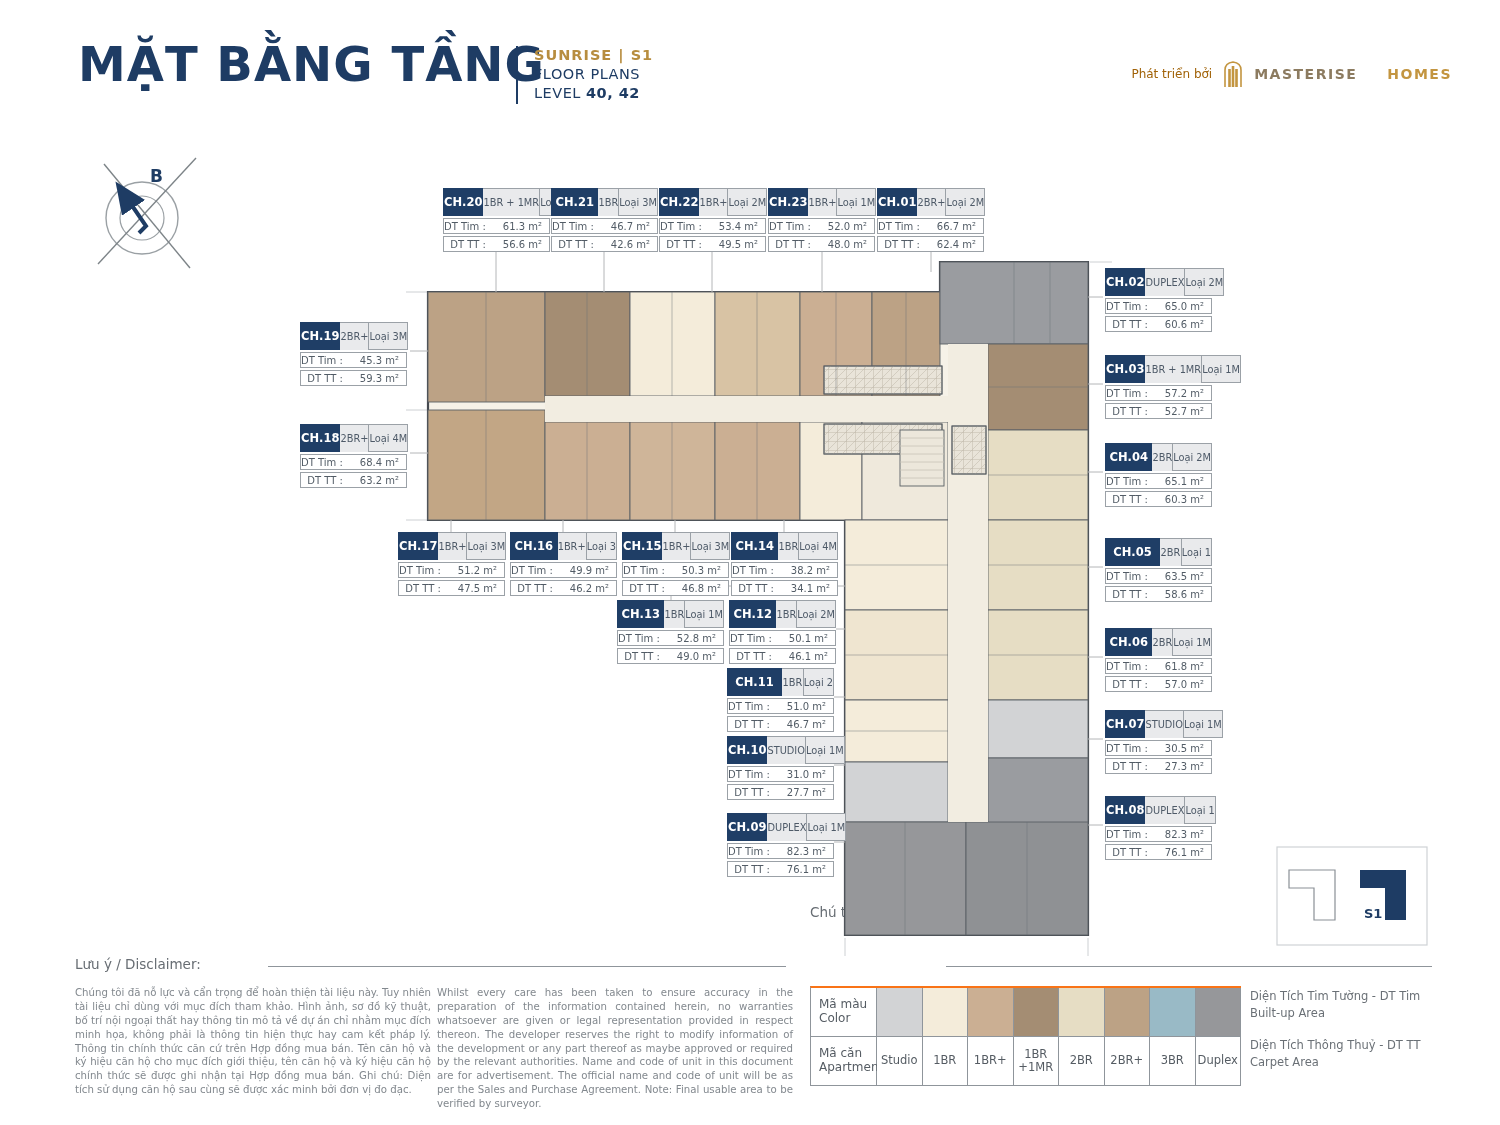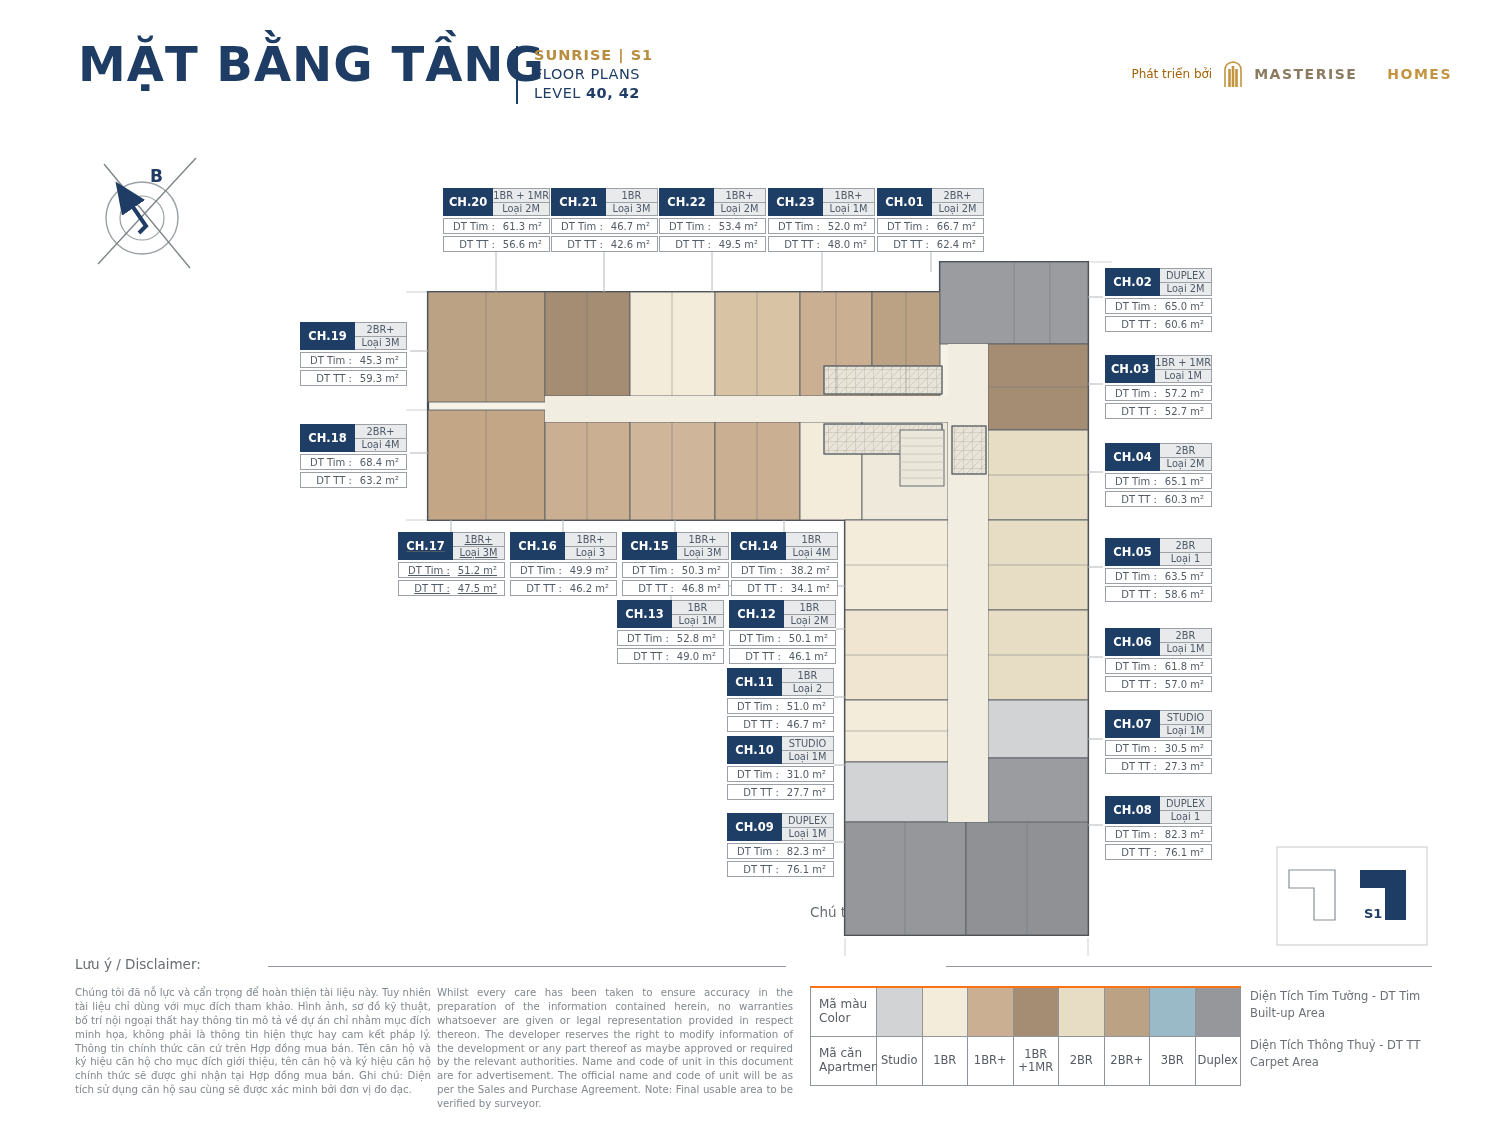--- a/index.html
+++ b/index.html
@@ -17,28 +17,28 @@
   #developer{position:absolute;right:48px;top:60px;display:flex;align-items:center;gap:9px;}
   #dev-prefix{font-size:12px;color:#a16207;}
   #dev-name{font-size:14px;font-weight:bold;color:#8c7b60;letter-spacing:1.5px;}
   #dev-name2{font-size:14px;font-weight:bold;color:#c39540;letter-spacing:1.5px;margin-left:21px;}
   
   .callout{position:absolute;width:107px;z-index:5;}
   .co-head{display:flex;height:28px;}
   .co-code{width:53px;background:#1f3e66;border:1px solid #1f3e66;color:#ffffff;
            display:flex;align-items:center;justify-content:center;
            font-weight:bold;font-size:11.5px;}
-  .co-right{flex:1;display:flex;flex-direction:column;}
+  .co-right{flex:1;display:flex;}
   .co-type,.co-loai{flex:1;background:#e9eaec;border:1px solid #9ba1a7;border-left:none;
            display:flex;align-items:center;justify-content:center;
            font-size:9.8px;color:#4e5a68;white-space:nowrap;}
   .co-type{border-bottom:none;}
   .co-row{height:14px;margin-top:2px;background:#ffffff;border:1px solid #9ba1a7;
           display:flex;align-items:center;justify-content:flex-end;
-          padding:0 7px;gap:8px;font-size:10px;color:#525c66;white-space:nowrap;}
+          padding:0 7px;gap:17px;font-size:10px;color:#525c66;white-space:nowrap;}
   
   .section-head{position:absolute;font-size:13.5px;color:#676d73;}
   .rule{position:absolute;height:0;border-top:1px solid #8f959b;}
   .para{position:absolute;width:356px;font-size:10.2px;line-height:1.36;
         color:#82888e;text-align:justify;}
   
   #legend{position:absolute;left:810px;top:986px;border-left:1px solid #8f959b;border-top:2px solid #f97316;z-index:4;}
   .leg-row{display:flex;}
   .leg-cell{box-sizing:border-box;border-right:1px solid #8f959b;border-bottom:1px solid #8f959b;
             width:45.5px;height:49px;display:flex;align-items:center;justify-content:center;
@@ -472,21 +472,21 @@
       <div class="co-row">
         <span class="co-tim-label">DT Tim :</span>
         <span class="co-tim">49.9 m²</span>
       </div>
       <div class="co-row">
         <span class="co-tt-label">DT TT :</span>
         <span class="co-tt">46.2 m²</span>
       </div>
     </div>
 
-    <div class="callout" style="left: 398px; top: 532px; text-decoration: underline;">
+    <div class="callout" style="left: 398px; top: 532px;">
       <div class="co-head">
         <div class="co-code">CH.17</div>
         <div class="co-right">
           <div class="co-type">1BR+</div>
           <div class="co-loai">Loại 3M</div>
         </div>
       </div>
       <div class="co-row">
         <span class="co-tim-label">DT Tim :</span>
         <span class="co-tim">51.2 m²</span>

